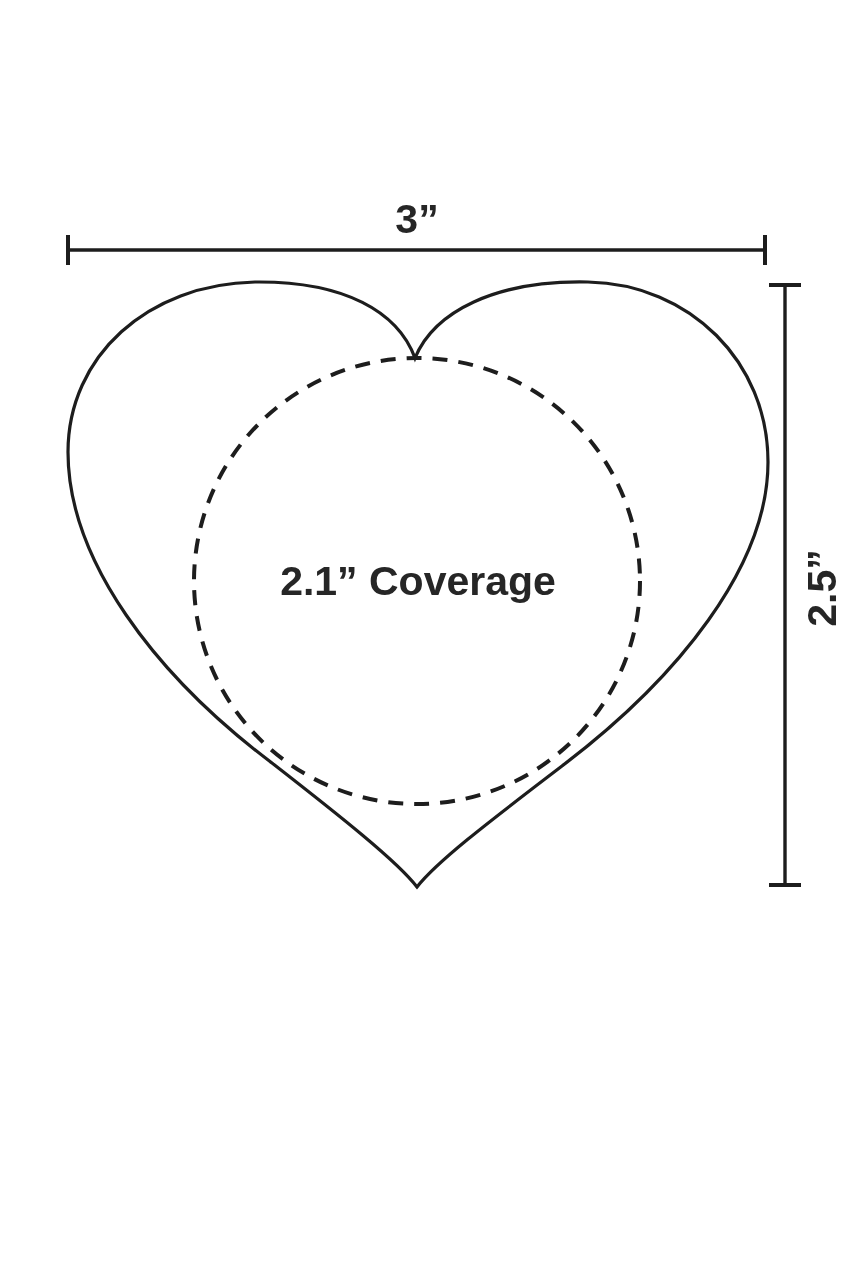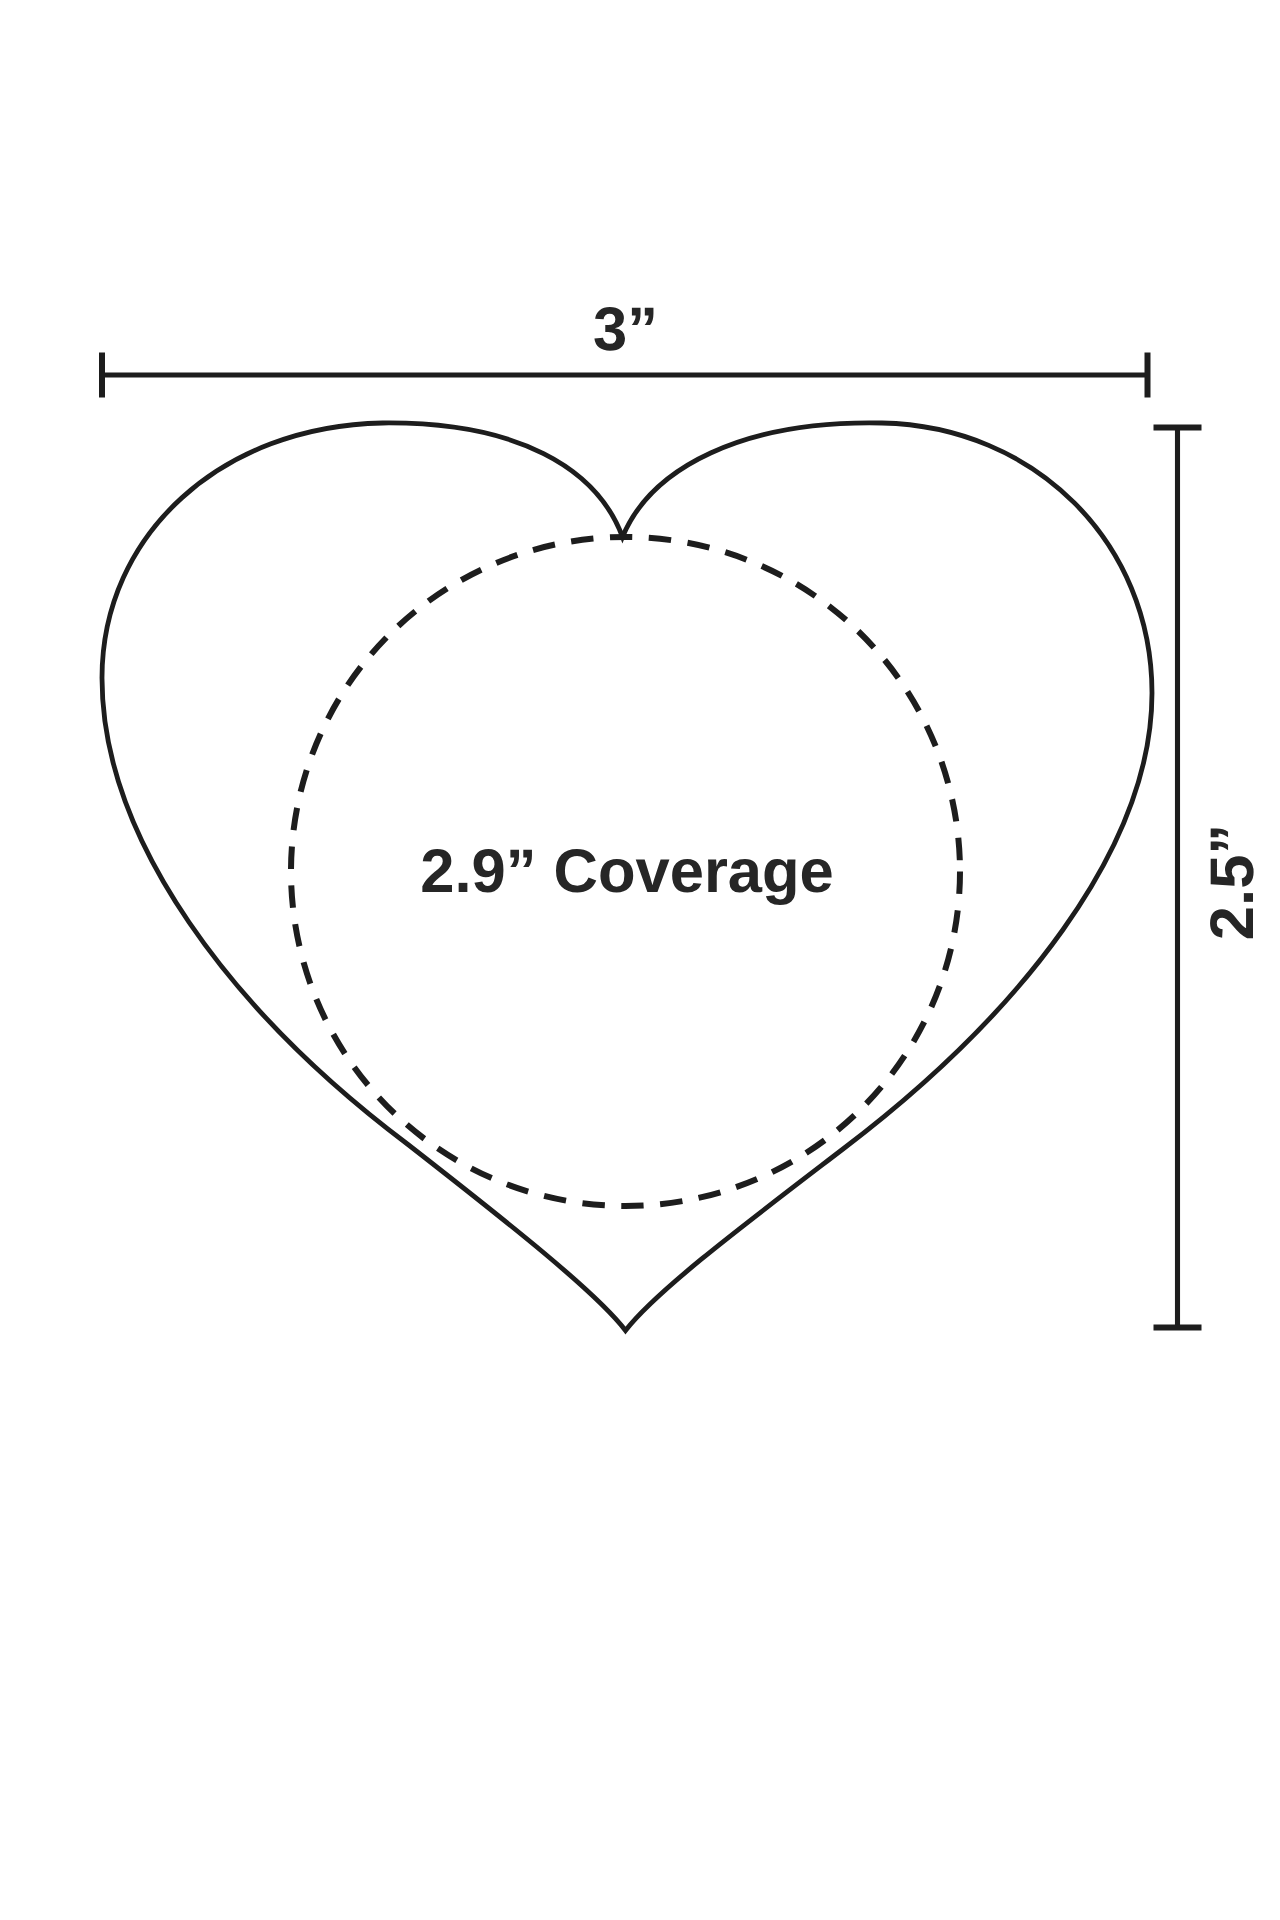--- a/index.html
+++ b/index.html
@@ -88,15 +88,15 @@
       <line x1="769" y1="885" x2="801" y2="885" stroke-width="4"></line>
     </g>
   </svg>
 
   <div class="dim-label width-label">
     <span class="width-label-inner">3”</span>
   </div>
 
   <div class="dim-label height-label">2.5”</div>
 
-  <div class="dim-label coverage-label">2.9” Coverage</div>
+  <div class="dim-label coverage-label">2.1” Coverage</div>
 
 </div>
 
 </body></html>

